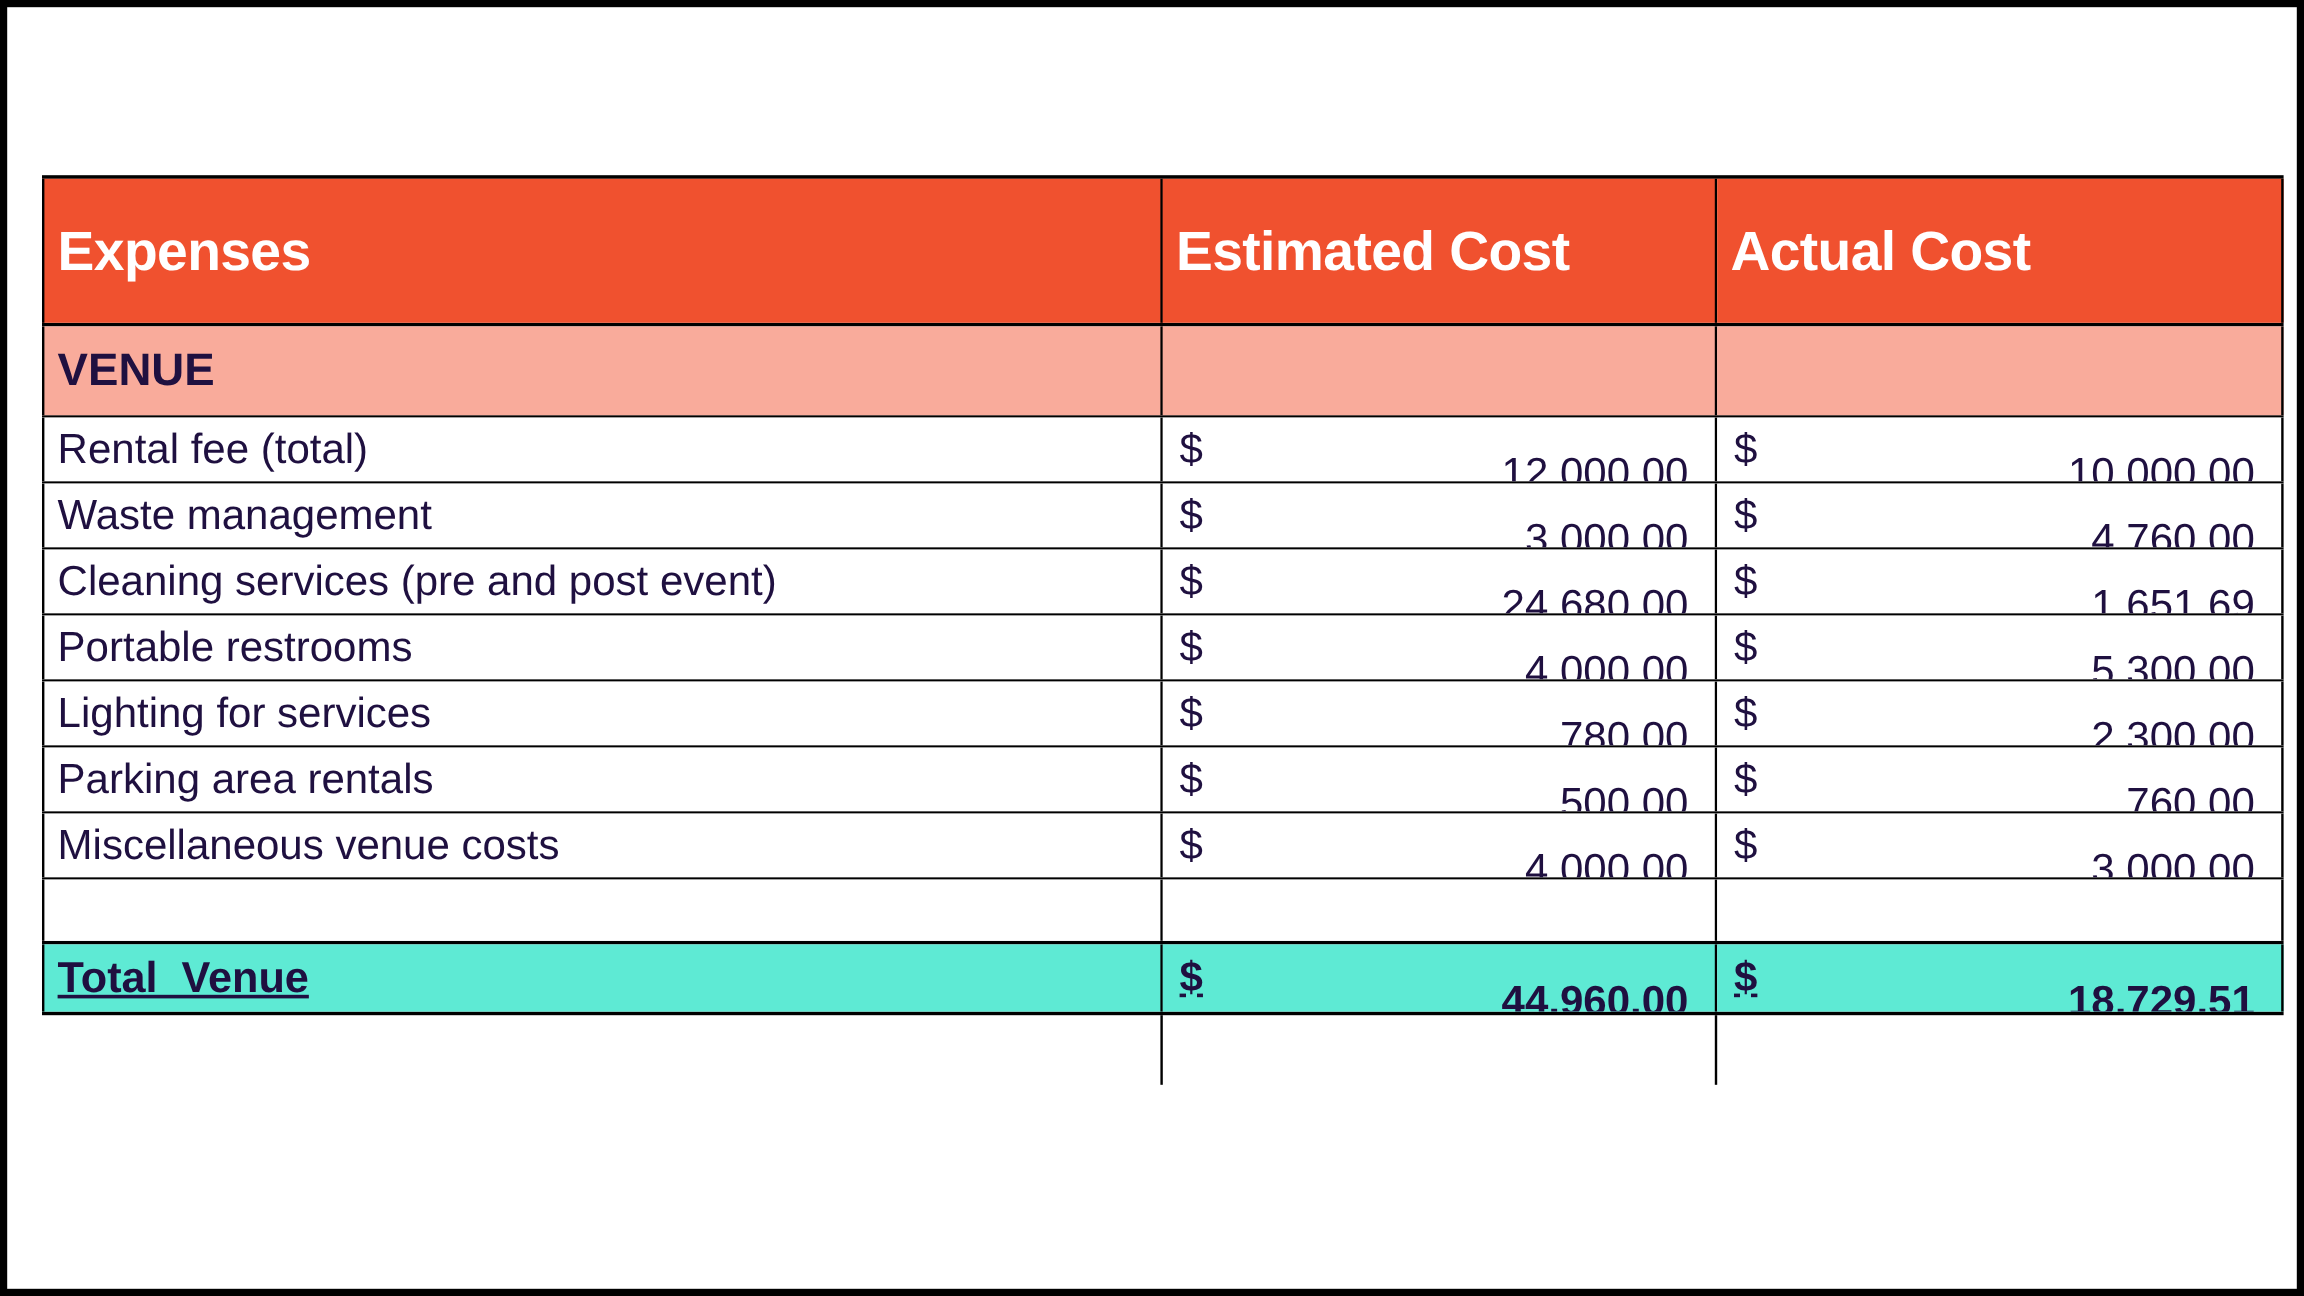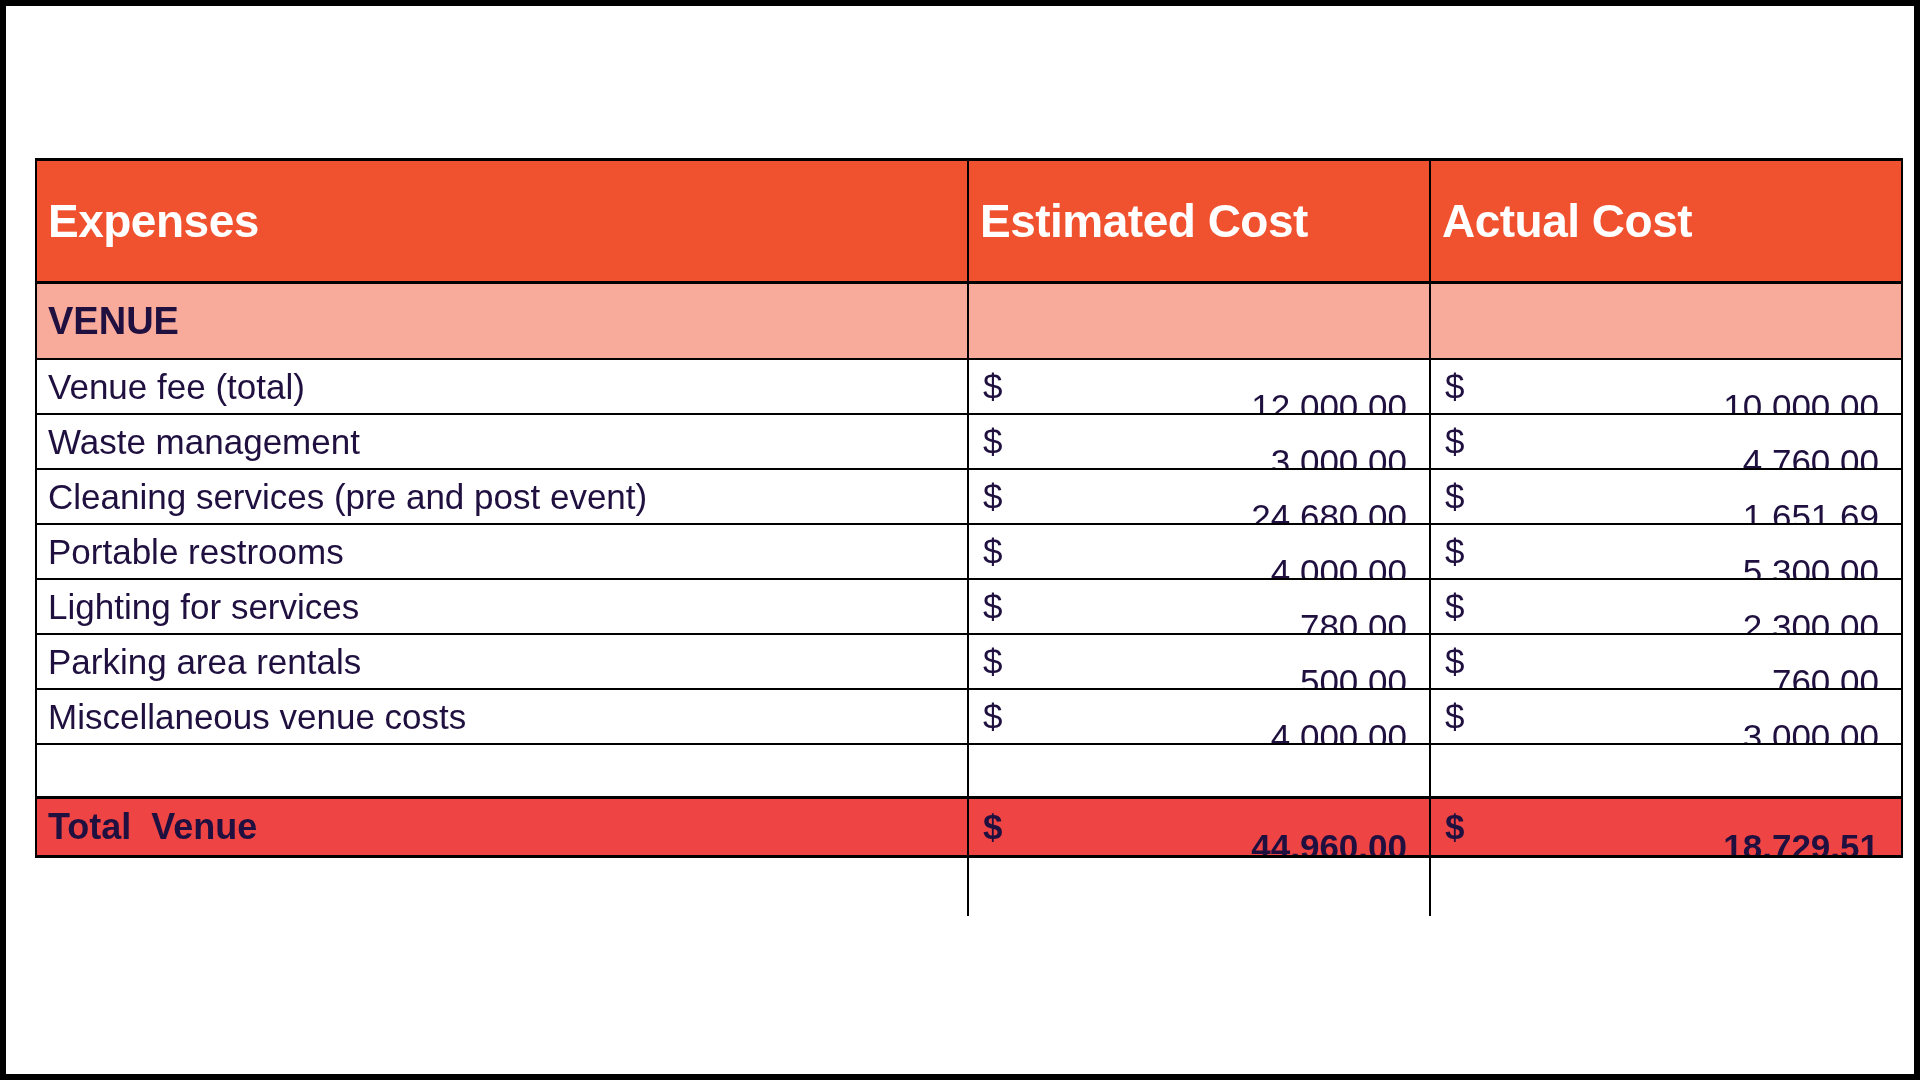--- a/index.html
+++ b/index.html
@@ -16,21 +16,21 @@
     inset: 0;
     width: 1920px;
     height: 1080px;
     box-sizing: border-box;
     border: 6px solid #000000;
     background: #ffffff;
   }
   .sheet-table {
     position: absolute;
     left: 29px;
-    top: 152px;
+    top: 140px;
     width: 1868px;
   }
   .row {
     display: grid;
     grid-template-columns: 934px 462px 472px;
     box-sizing: border-box;
   }
   .cell {
     box-sizing: border-box;
     display: flex;
@@ -75,21 +75,21 @@
   .money {
     justify-content: space-between;
     padding-left: 14px;
     padding-right: 22px;
   }
   .money .cur { flex: 0 0 auto; }
   .money .amt { flex: 0 0 auto; text-align: right; margin-top: 40px; }
   
   .r-empty .cell { background: #ffffff; }
   
-  .r-total .cell { background: #ef4444; font-size: 35px; font-weight: bold; }
+  .r-total .cell { background: #5eead4; font-size: 35px; font-weight: bold; text-decoration: underline; }
   .r-total .c1 { padding-left: 11px; font-size: 36px; white-space: pre; }
   
   .r-trailing .cell { background: transparent; }
 </style>
 </head>
 <body>
 
 <div class="frame">
   <div class="sheet-table">
 
@@ -99,21 +99,21 @@
       <div class="cell c3">Actual Cost</div>
     </div>
 
     <div class="row r-venue">
       <div class="cell c1">VENUE</div>
       <div class="cell c2"></div>
       <div class="cell c3"></div>
     </div>
 
     <div class="row r-data">
-      <div class="cell c1">Venue fee (total)</div>
+      <div class="cell c1">Rental fee (total)</div>
       <div class="cell c2 money">
         <span class="cur">$</span>
         <span class="amt">12,000.00</span>
       </div>
       <div class="cell c3 money">
         <span class="cur">$</span>
         <span class="amt">10,000.00</span>
       </div>
     </div>
 

